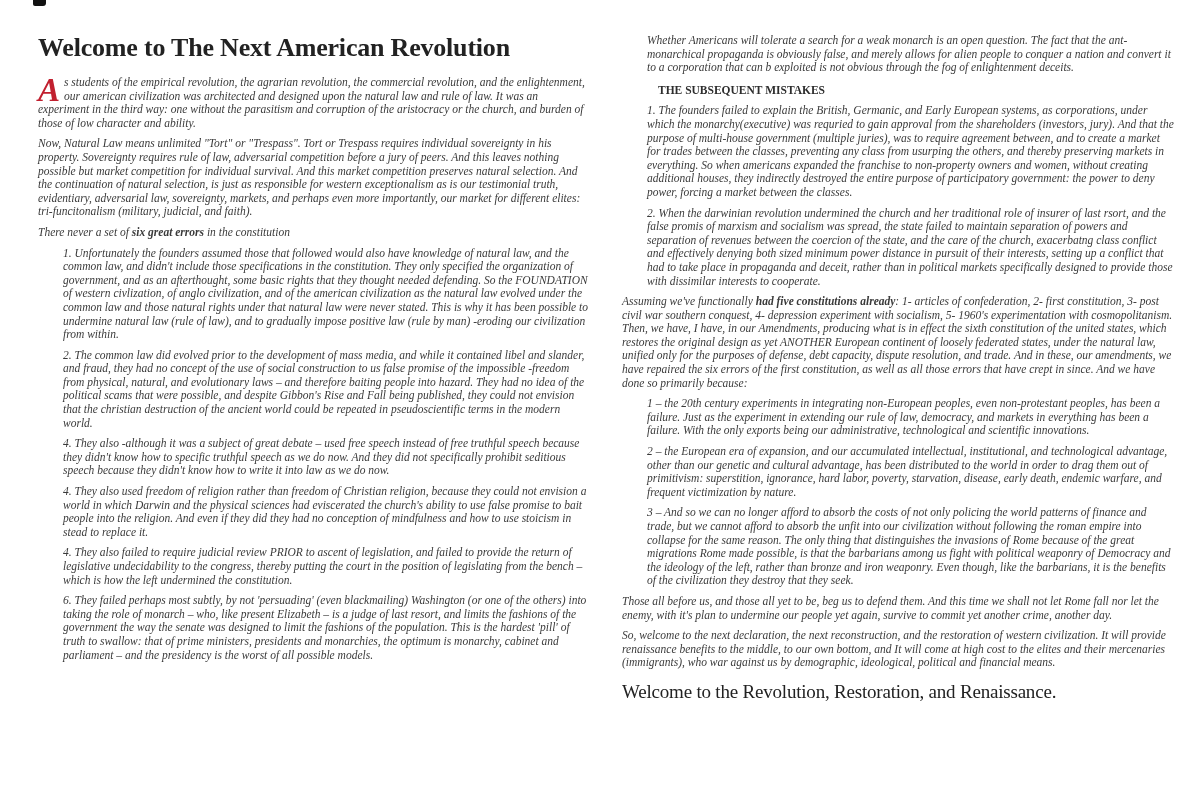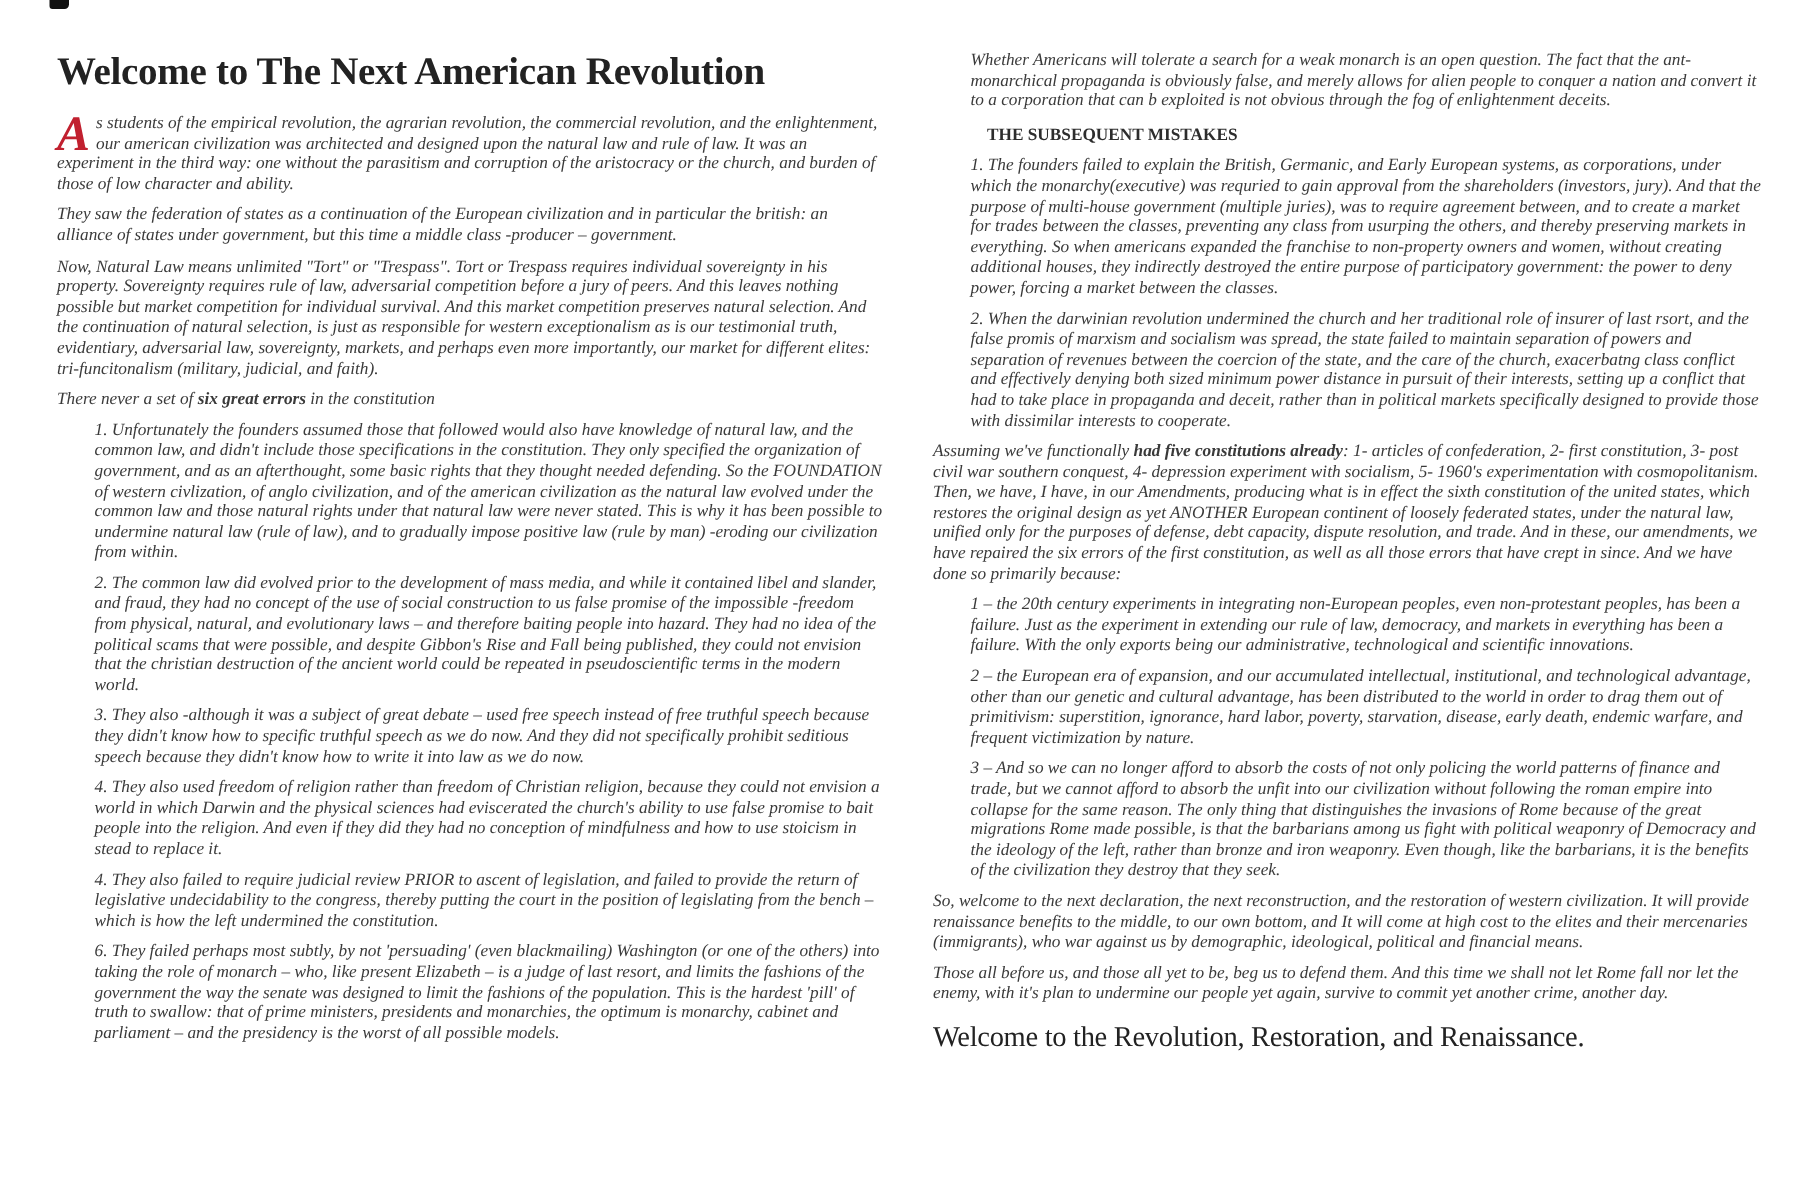--- a/index.html
+++ b/index.html
@@ -71,46 +71,45 @@
 
 <div class="edge-artifact"></div>
 
 <div class="page">
 
   <div class="col">
     <h1 class="doc-title">Welcome to The Next American Revolution</h1>
 
     <p class="para"><span class="dropcap">A</span><span>s students of the empirical revolution, the agrarian revolution, the commercial revolution, and the enlightenment, our american civilization was architected and designed upon the natural law and rule of law. It was an experiment in the third way: one without the parasitism and corruption of the aristocracy or the church, and burden of those of low character and ability.</span></p>
 
-    <p class="para">They saw the federation of states as a continuation of the European civilization and in particular the british: an alliance of states under government, but this time a middle class -producer – government.</p>
     <p class="para">Now, Natural Law means unlimited "Tort" or "Trespass". Tort or Trespass requires individual sovereignty in his property. Sovereignty requires rule of law, adversarial competition before a jury of peers. And this leaves nothing possible but market competition for individual survival. And this market competition preserves natural selection. And the continuation of natural selection, is just as responsible for western exceptionalism as is our testimonial truth, evidentiary, adversarial law, sovereignty, markets, and perhaps even more importantly, our market for different elites: tri-funcitonalism (military, judicial, and faith).</p>
 
     <p class="lead"><span>There never a set of </span><b>six great errors</b><span> in the constitution</span></p>
 
     <p class="para indent">1. Unfortunately the founders assumed those that followed would also have knowledge of natural law, and the common law, and didn't include those specifications in the constitution. They only specified the organization of government, and as an afterthought, some basic rights that they thought needed defending. So the FOUNDATION of western civlization, of anglo civilization, and of the american civilization as the natural law evolved under the common law and those natural rights under that natural law were never stated. This is why it has been possible to undermine natural law (rule of law), and to gradually impose positive law (rule by man) -eroding our civilization from within.</p>
     <p class="para indent">2. The common law did evolved prior to the development of mass media, and while it contained libel and slander, and fraud, they had no concept of the use of social construction to us false promise of the impossible -freedom from physical, natural, and evolutionary laws – and therefore baiting people into hazard. They had no idea of the political scams that were possible, and despite Gibbon's Rise and Fall being published, they could not envision that the christian destruction of the ancient world could be repeated in pseudoscientific terms in the modern world.</p>
-    <p class="para indent">3. They also -although it was a subject of great debate – used free speech instead of free truthful speech because they didn't know how to specific truthful speech as we do now. And they did not specifically prohibit seditious speech because they didn't know how to write it into law as we do now.</p>
+    <p class="para indent">4. They also -although it was a subject of great debate – used free speech instead of free truthful speech because they didn't know how to specific truthful speech as we do now. And they did not specifically prohibit seditious speech because they didn't know how to write it into law as we do now.</p>
     <p class="para indent">4. They also used freedom of religion rather than freedom of Christian religion, because they could not envision a world in which Darwin and the physical sciences had eviscerated the church's ability to use false promise to bait people into the religion. And even if they did they had no conception of mindfulness and how to use stoicism in stead to replace it.</p>
     <p class="para indent">4. They also failed to require judicial review PRIOR to ascent of legislation, and failed to provide the return of legislative undecidability to the congress, thereby putting the court in the position of legislating from the bench – which is how the left undermined the constitution.</p>
     <p class="para indent">6. They failed perhaps most subtly, by not 'persuading' (even blackmailing) Washington (or one of the others) into taking the role of monarch – who, like present Elizabeth – is a judge of last resort, and limits the fashions of the government the way the senate was designed to limit the fashions of the population. This is the hardest 'pill' of truth to swallow: that of prime ministers, presidents and monarchies, the optimum is monarchy, cabinet and parliament – and the presidency is the worst of all possible models.</p>
   </div>
 
   <div class="col">
     <p class="para indent">Whether Americans will tolerate a search for a weak monarch is an open question. The fact that the ant-monarchical propaganda is obviously false, and merely allows for alien people to conquer a nation and convert it to a corporation that can b exploited is not obvious through the fog of enlightenment deceits.</p>
 
     <div class="sec-heading" style="margin-bottom:7px;margin-left:36px;">THE SUBSEQUENT MISTAKES</div>
 
     <p class="para indent">1. The founders failed to explain the British, Germanic, and Early European systems, as corporations, under which the monarchy(executive) was requried to gain approval from the shareholders (investors, jury). And that the purpose of multi-house government (multiple juries), was to require agreement between, and to create a market for trades between the classes, preventing any class from usurping the others, and thereby preserving markets in everything.  So when americans expanded the franchise to non-property owners and women, without creating additional houses, they indirectly destroyed the entire purpose of participatory government: the power to deny power, forcing a market between the classes.</p>
     <p class="para indent">2. When the darwinian revolution undermined the church and her traditional role of insurer of last rsort, and the false promis of marxism and socialism was spread, the state failed to maintain separation of powers and separation of revenues between the coercion of the state, and the care of the church, exacerbatng class conflict and effectively denying both sized minimum power distance in pursuit of their interests, setting up a conflict that had to take place in propaganda and deceit, rather than in political markets specifically designed to provide those with dissimilar interests to cooperate.</p>
 
     <p class="para"><span>Assuming we've functionally </span><b>had five constitutions already</b><span>: 1- articles of confederation, 2- first constitution, 3- post civil war southern conquest, 4- depression experiment with socialism, 5- 1960's experimentation with cosmopolitanism. Then, we have, I have, in our Amendments, producing what is in effect the sixth constitution of the united states, which restores the original design as yet ANOTHER European continent of loosely federated states, under the natural law, unified only for the purposes of defense, debt capacity, dispute resolution, and trade. And in these, our amendments, we have repaired the six errors of the first constitution, as well as all those errors that have crept in since. And we have done so primarily because:</span></p>
 
     <p class="para indent">1 – the 20th century experiments in integrating non-European peoples, even non-protestant peoples, has been a failure. Just as the experiment in extending our rule of law, democracy, and markets in everything has been a failure. With the only exports being our administrative, technological and scientific innovations.</p>
     <p class="para indent">2 – the European era of expansion, and our accumulated intellectual, institutional, and technological advantage, other than our genetic and cultural advantage, has been distributed to the world in order to drag them out of primitivism: superstition, ignorance, hard labor, poverty, starvation, disease, early death, endemic warfare, and frequent victimization by nature.</p>
     <p class="para indent">3 – And so we can no longer afford to absorb the costs of not only policing the world patterns of finance and trade, but we cannot afford to absorb the unfit into our civilization without following the roman empire into collapse for the same reason. The only thing that distinguishes the invasions of Rome because of the great migrations Rome made possible, is that the barbarians among us fight with political weaponry of Democracy and the ideology of the left, rather than bronze and iron weaponry. Even though, like the barbarians, it is the benefits of the civilization they destroy that they seek.</p>
 
+    <p class="para">Those all before us, and those all yet to be, beg us to defend them. And this time we shall not let Rome fall nor let the enemy, with it's plan to undermine our people yet again, survive to commit yet another crime, another day.</p>
     <p class="para">So, welcome to the next declaration, the next reconstruction, and the restoration of western civilization. It will provide renaissance benefits to the middle, to our own bottom, and It will come at high cost to the elites and their mercenaries (immigrants), who war against us by demographic, ideological, political and financial means.</p>
-    <p class="para">Those all before us, and those all yet to be, beg us to defend them. And this time we shall not let Rome fall nor let the enemy, with it's plan to undermine our people yet again, survive to commit yet another crime, another day.</p>
 
     <h2 class="closing-heading">Welcome to the Revolution, Restoration, and Renaissance.</h2>
   </div>
 
 </div>
 
 </body></html>

